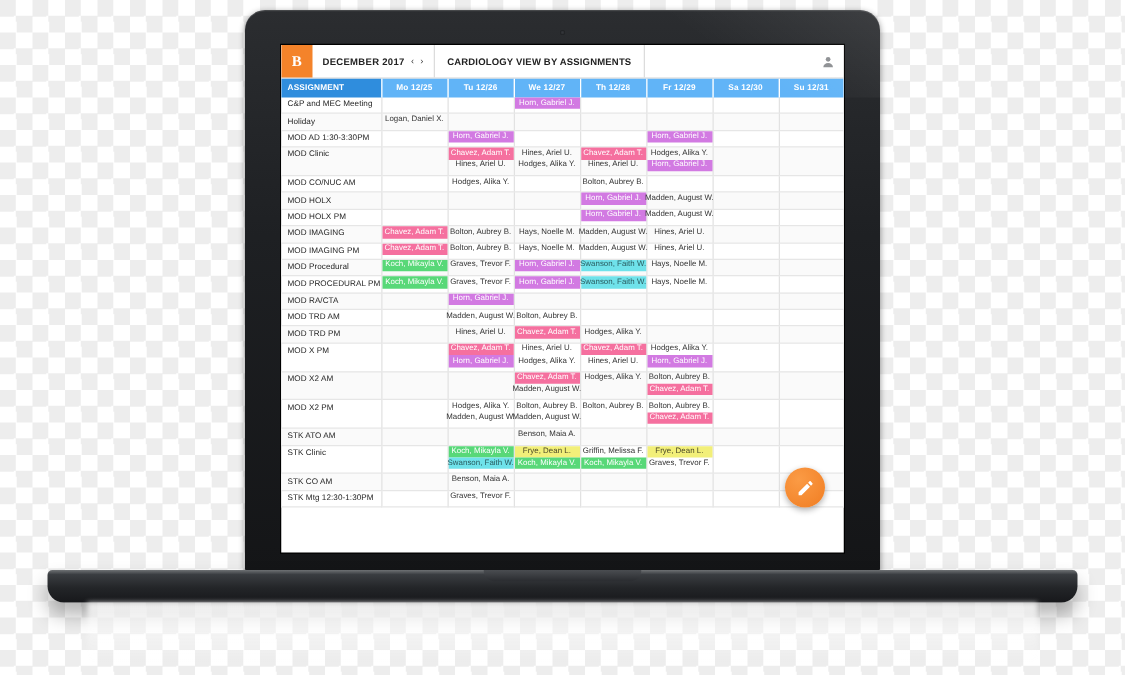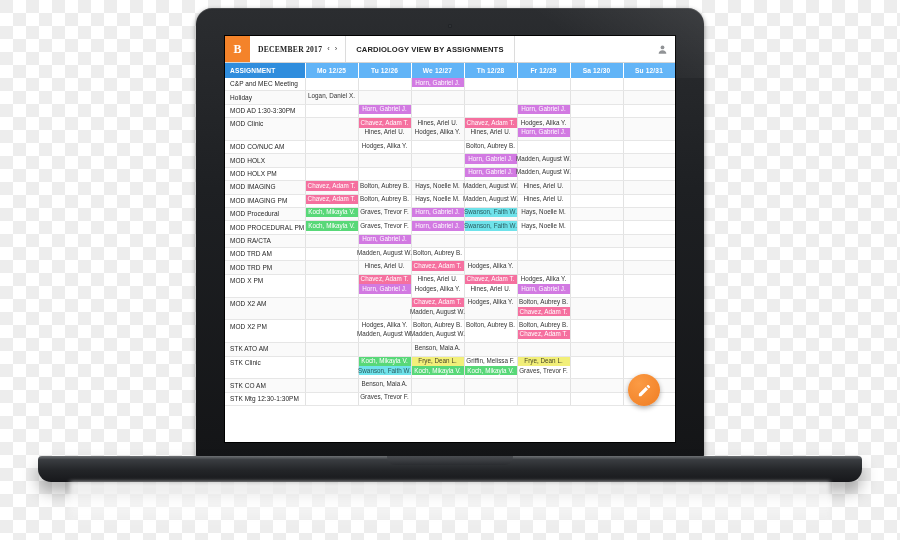--- a/index.html
+++ b/index.html
@@ -49,21 +49,21 @@
     background:linear-gradient(180deg,rgba(255,255,255,.82),rgba(255,255,255,0));
     filter:blur(2px);
   }
 
   
   .appbar{display:flex;align-items:stretch;height:26px;background:#fff;
           border-bottom:1px solid #d4d4d4;}
   .logo{width:25px;background:#f4832a;display:flex;align-items:center;justify-content:center;
         color:#fff;font-weight:bold;font-size:12px;font-family:"Liberation Serif",serif;}
   .month{display:flex;align-items:center;gap:5px;padding:0 8px;border-right:1px solid #dcdcdc;}
-  .month-label{font-size:7.6px;letter-spacing:.25px;color:#222;font-weight:600;font-family:Liberation Serif, serif;}
+  .month-label{font-size:7.6px;letter-spacing:.25px;color:#222;font-weight:600;}
   .navarrow{font-size:7.5px;color:#333;cursor:pointer;line-height:1;}
   .viewname{display:flex;align-items:center;padding:0 10px;border-right:1px solid #dcdcdc;
             font-size:7.6px;letter-spacing:.15px;color:#222;font-weight:600;}
   .spacer{flex:1;}
   .avatar{width:26px;display:flex;align-items:center;justify-content:center;color:#8d8f92;}
 
   
   .grid{width:100%;border-collapse:collapse;table-layout:fixed;background:#fff;}
   .grid th{
     background:#61b4f7;color:#fff;font-size:6.6px;font-weight:bold;height:13px;

